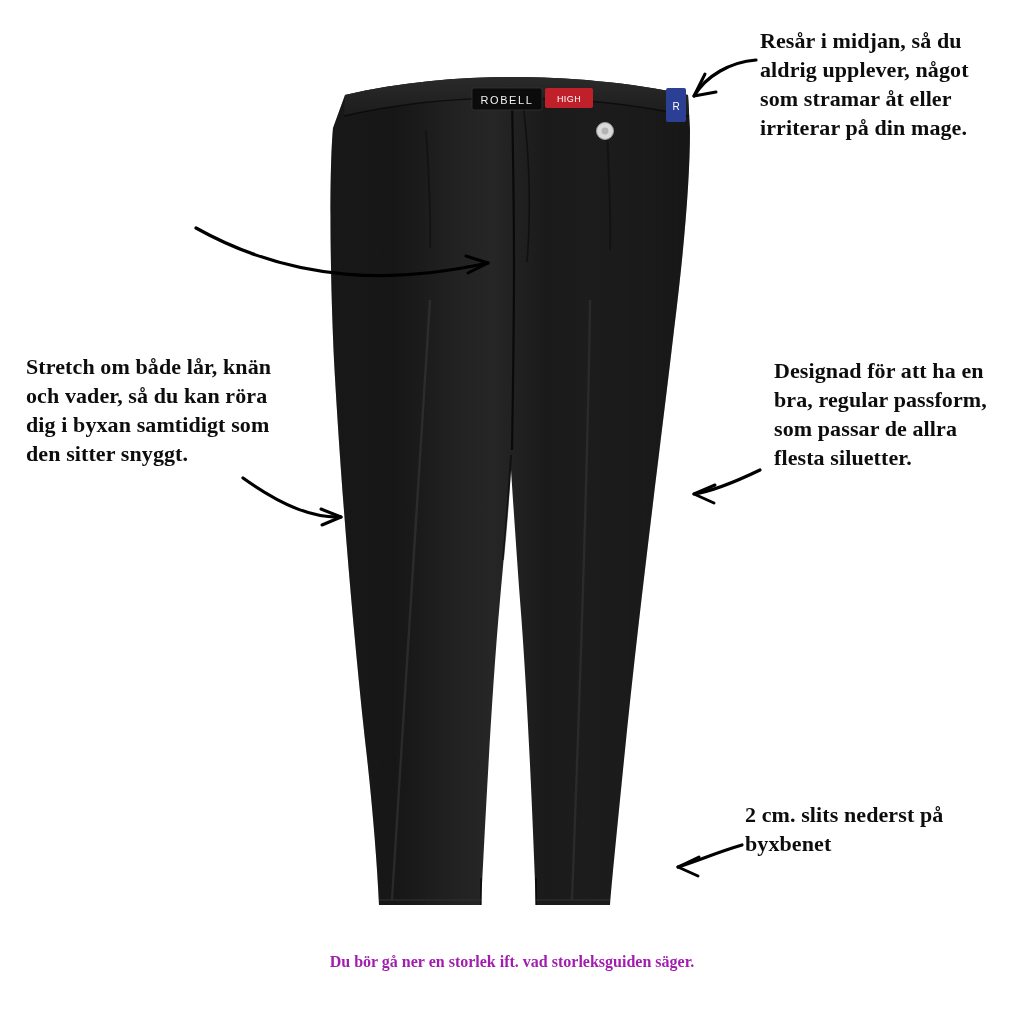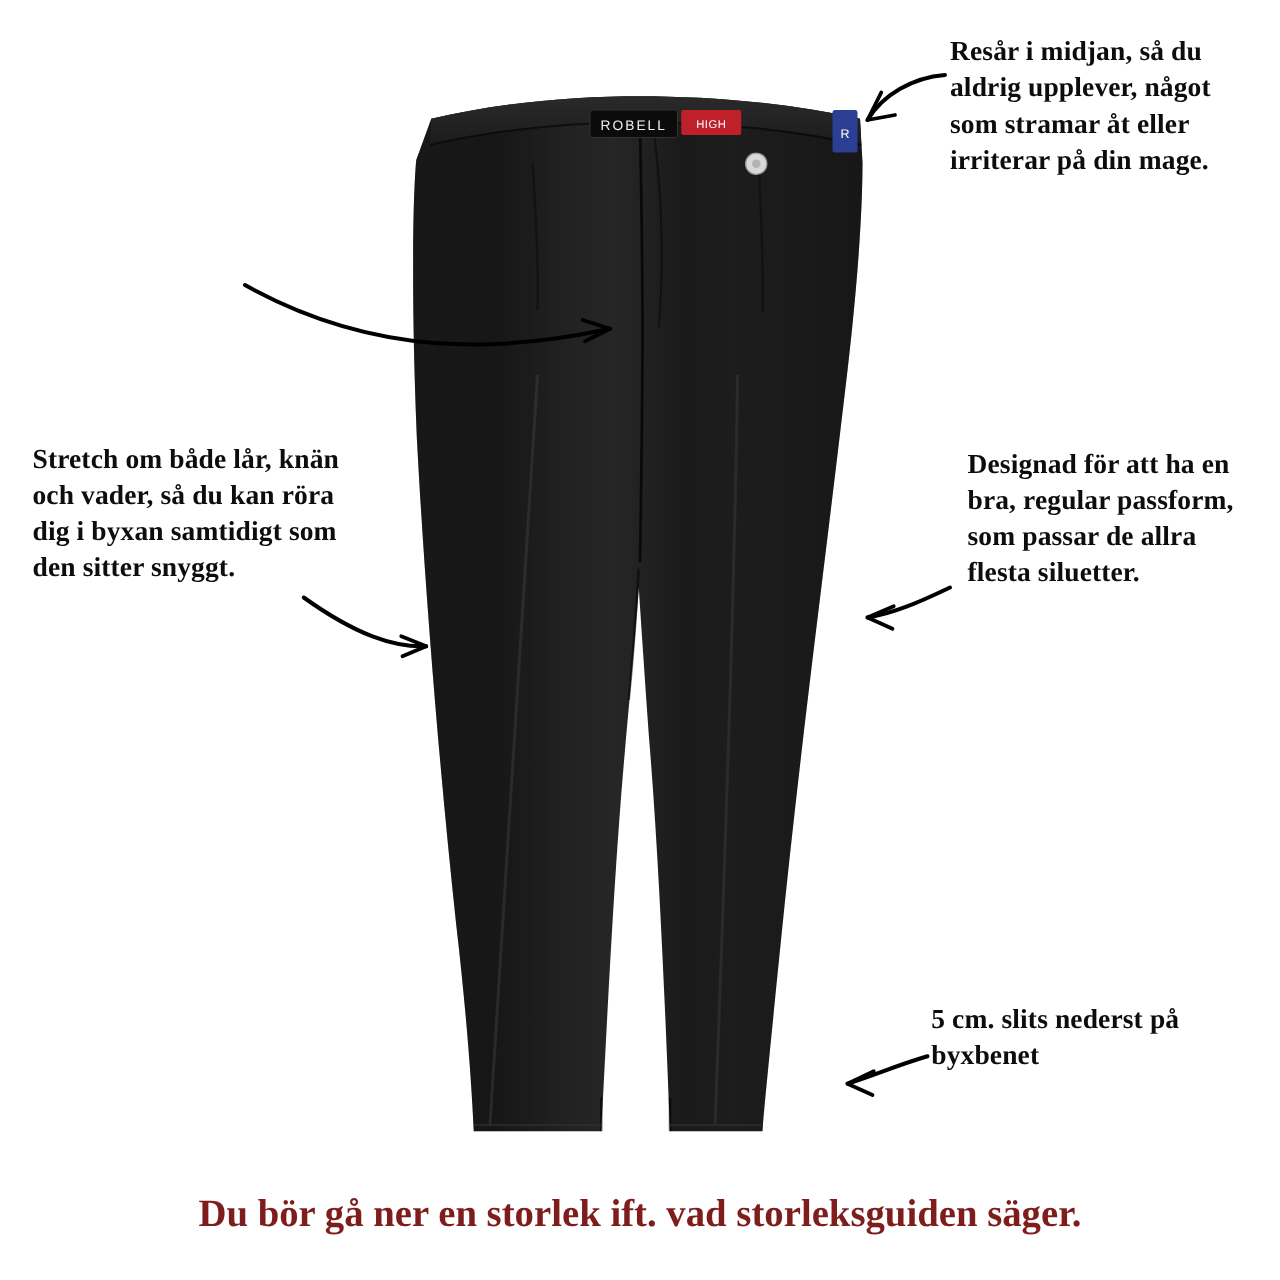--- a/index.html
+++ b/index.html
@@ -47,22 +47,22 @@
   #annot-slit    { left: 745px; top: 800px; width: 260px; }
 
   #footer-note {
     position: absolute;
     left: 0;
     top: 953px;
     width: 1024px;
     text-align: center;
     font-family: "Liberation Serif", serif;
     font-weight: 700;
-    font-size: 31px;
-    color: #7f1d1d;
+    font-size: 16px;
+    color: #a21caf;
   }
 
   
   #arrows {
     position: absolute;
     left: 0; top: 0;
     width: 1024px; height: 1024px;
     pointer-events: none;
   }
 
@@ -184,17 +184,17 @@
     </g>
   </svg>
 
   <div class="annot right" id="annot-waist">Resår i midjan, så du aldrig upplever, något som stramar åt eller irriterar på din mage.</div>
 
 
   <div class="annot right" id="annot-fit">Designad för att ha en bra, regular passform, som passar de allra flesta siluetter.</div>
 
   <div class="annot left" id="annot-stretch">Stretch om både lår, knän och vader, så du kan röra dig i byxan samtidigt som den sitter snyggt.</div>
 
-  <div class="annot right" id="annot-slit">5 cm. slits nederst på byxbenet</div>
+  <div class="annot right" id="annot-slit">2 cm. slits nederst på byxbenet</div>
 
   <div id="footer-note">Du bör gå ner en storlek ift. vad storleksguiden säger.</div>
 
 </div>
 
 </body></html>

